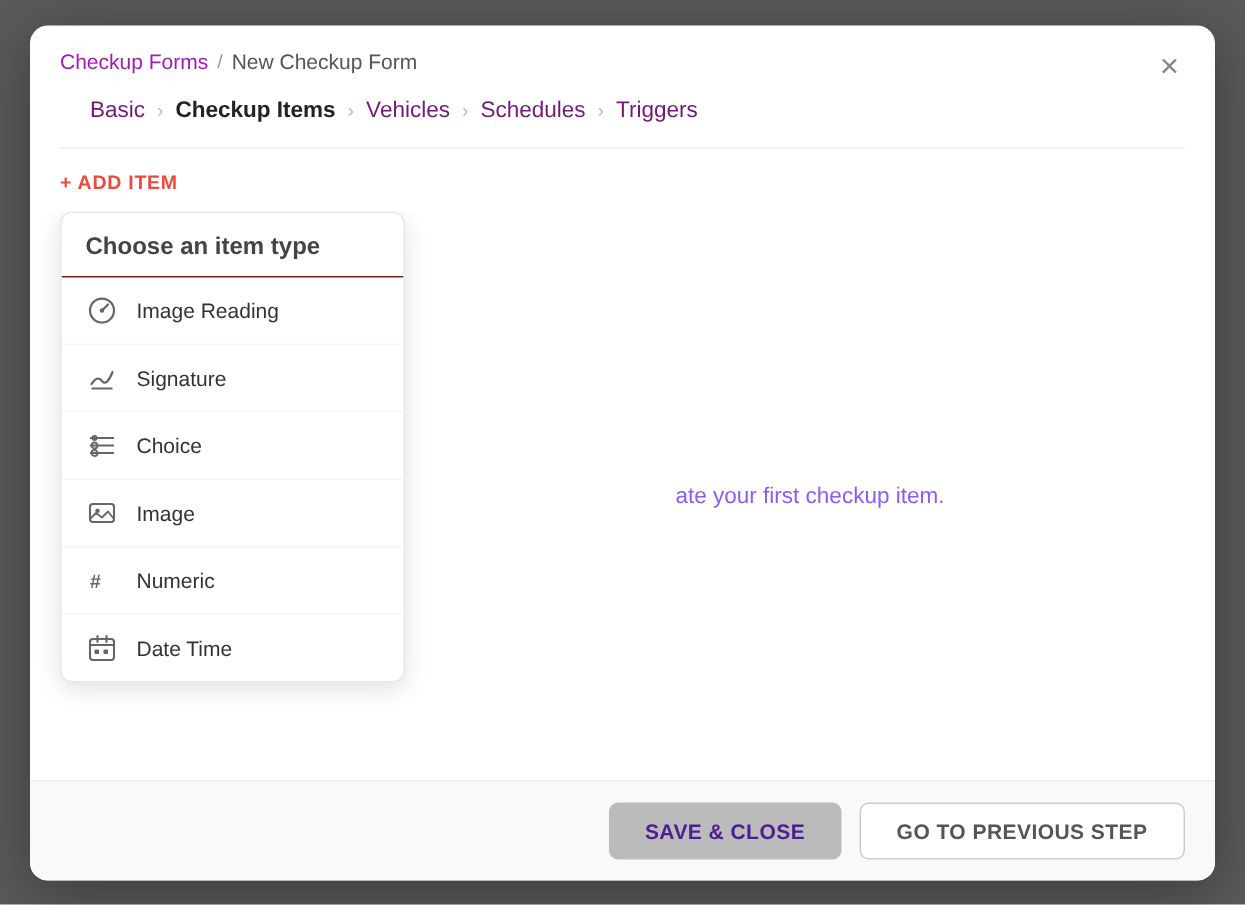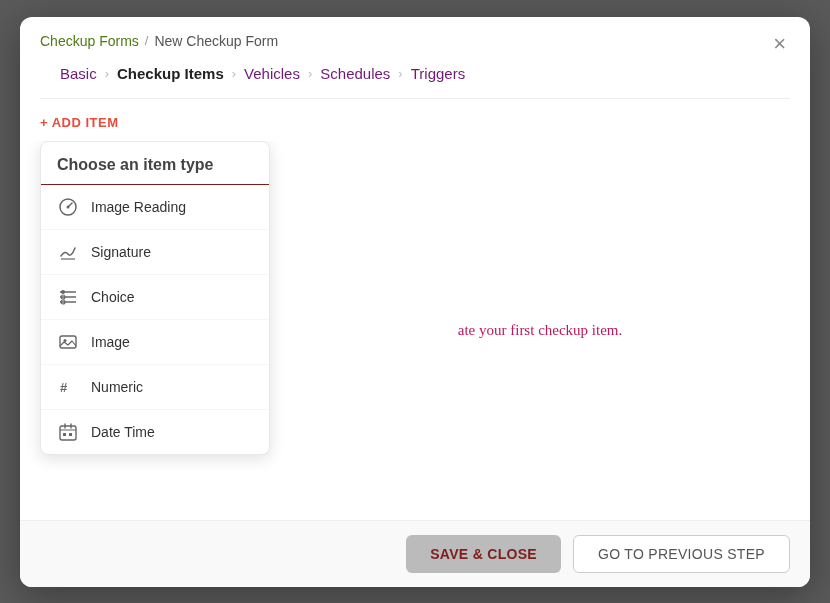--- a/index.html
+++ b/index.html
@@ -35,21 +35,21 @@
       flex-shrink: 0;
     }
     .breadcrumb-nav {
       display: flex;
       align-items: center;
       gap: 6px;
       font-size: 14px;
       margin-bottom: 16px;
     }
     .breadcrumb-link {
-      color: #4d7c0f;
+      color: #a21caf;
       text-decoration: none;
       font-weight: 500;
     }
     .breadcrumb-sep {
       color: #999;
       font-size: 13px;
     }
     .breadcrumb-current {
       color: #555;
     }
@@ -154,52 +154,51 @@
       flex-shrink: 0;
     }
     .main-placeholder {
       flex: 1;
       display: flex;
       align-items: center;
       justify-content: center;
       padding-left: 250px;
     }
     .placeholder-text {
-      color: #be185d;
+      color: #8b5cf6;
       font-size: 15px;
-      font-family: Liberation Serif, serif;
     }
     .modal-footer {
       padding: 14px 20px;
       display: flex;
       gap: 12px;
       justify-content: flex-end;
       border-top: 1px solid #eee;
       background: #f9f9f9;
       flex-shrink: 0;
     }
     .btn-save {
       background: #bbb;
-      color: #7f1d1d;
+      color: #4c1d95;
       border: none;
       border-radius: 6px;
       padding: 10px 24px;
       font-size: 14px;
       font-weight: 600;
       cursor: pointer;
       letter-spacing: 0.3px;
     }
     .btn-prev {
       background: #fff;
       color: #555;
       border: 1px solid #ccc;
       border-radius: 6px;
       padding: 10px 24px;
       font-size: 14px;
-      font-weight: 400;
+      font-weight: 700;
       cursor: pointer;
       letter-spacing: 0.3px;
     }
   </style>
 </head>
 <body>
 
 <div class="modal-overlay">
   <div class="modal">
     <div class="modal-header">

